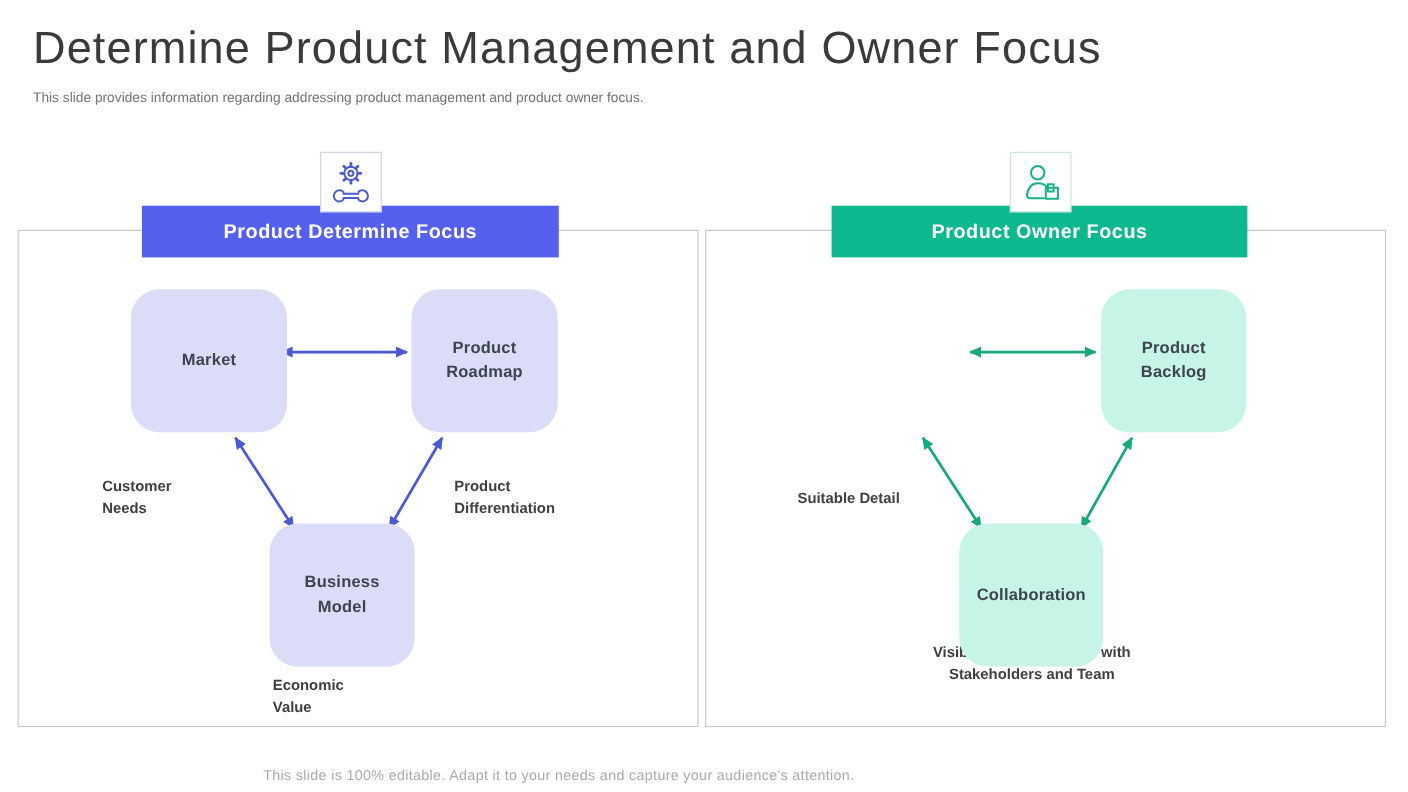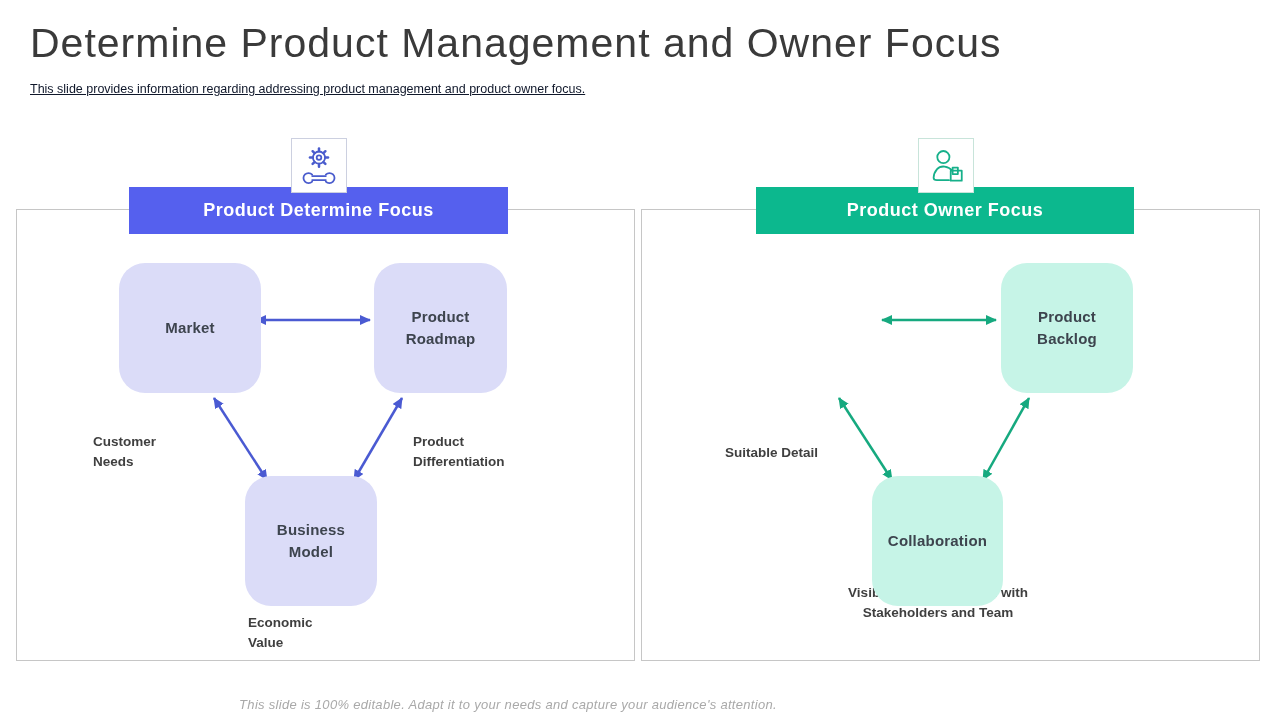--- a/index.html
+++ b/index.html
@@ -1,23 +1,23 @@
 <!DOCTYPE html>
 <html><head>
 <meta charset="utf-8">
 <style>
   html,body{margin:0;padding:0;background:#ffffff;width:1280px;height:720px;overflow:hidden;
     font-family:"Liberation Sans","DejaVu Sans",sans-serif;}
   .stage{position:relative;width:1280px;height:720px;background:#ffffff;}
 
   .slide-title{position:absolute;left:30px;top:20px;margin:0;font-size:41px;font-weight:400;
     color:#3a3a3a;letter-spacing:1px;white-space:nowrap;}
-  .slide-subtitle{position:absolute;left:30px;top:82px;margin:0;font-size:12.5px;color:#0f172a;text-decoration:underline;}
+  .slide-subtitle{position:absolute;left:30px;top:82px;margin:0;font-size:12.5px;color:#737373;}
   .slide-footer{position:absolute;left:0;top:697px;width:1016px;margin:0;text-align:center;
-    font-size:13px;color:#a9a9a9;letter-spacing:.3px;font-style:italic;}
+    font-size:13px;color:#a9a9a9;letter-spacing:.3px;}
 
   .panel-group{position:absolute;left:0;top:0;width:1280px;height:720px;pointer-events:none;}
   .panel-frame{position:absolute;top:209px;width:619px;height:452px;border:1px solid #c6c6c6;
     background:#ffffff;box-sizing:border-box;}
   .pg0 .panel-frame{left:16px;} .pg1 .panel-frame{left:641px;}
 
   .header-bar{position:absolute;top:187px;height:47px;background:var(--accent);z-index:2;
     display:flex;align-items:center;justify-content:center;}
   .pg0 .header-bar{left:129px;width:379px;} .pg1 .header-bar{left:756px;width:378px;}
   .header-bar span{color:#ffffff;font-weight:700;font-size:18px;letter-spacing:.5px;}

